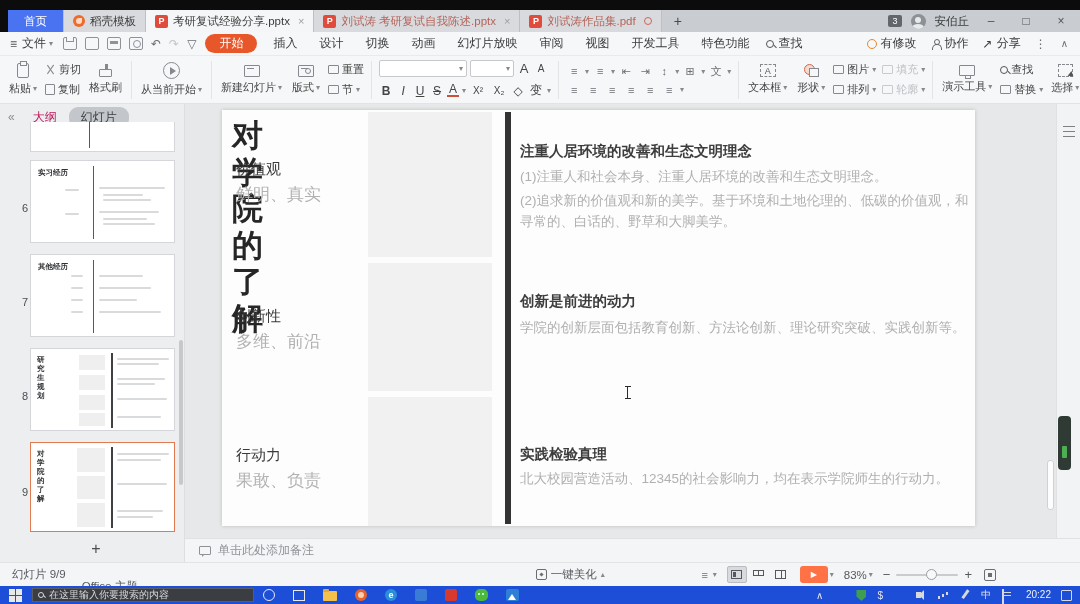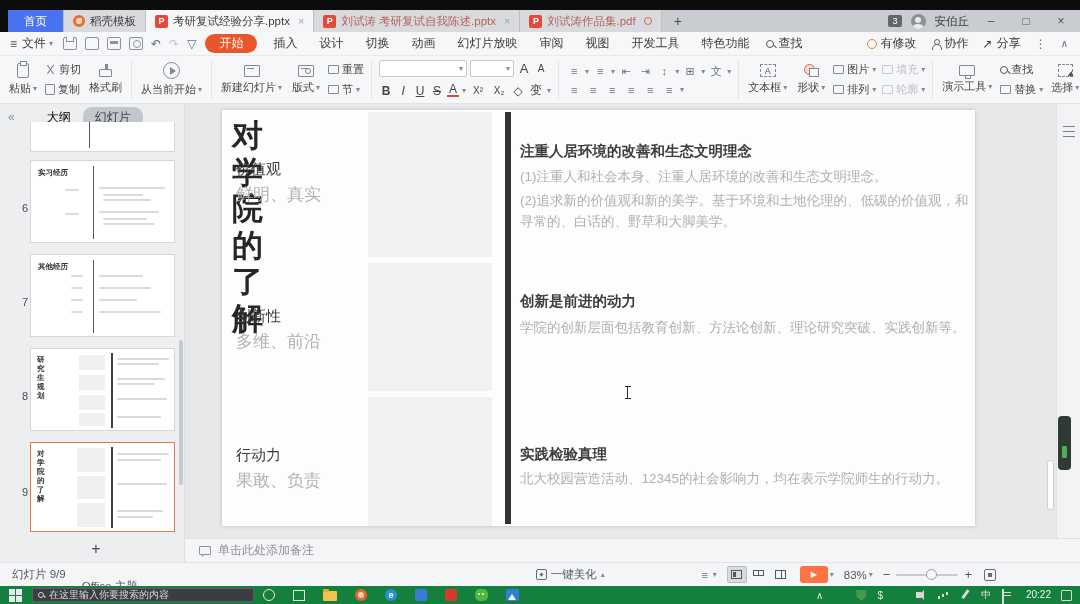--- a/index.html
+++ b/index.html
@@ -98,21 +98,21 @@
   .fbtn { font-size:12px; color:#454545; width:14px; text-align:center; }
   .fbtn.b { font-weight:bold; } .fbtn.i { font-style:italic; } .fbtn.u { text-decoration:underline; }
   .fbtn.s { text-decoration:line-through; }
   .fbtn.colA { border-bottom:2.5px solid #d04f38; width:12px; line-height:11px; }
   .pgi { font-size:11px; color:#6c7075; width:16px; text-align:center; }
 
   
   #sidebar { left:0; top:104px; width:185px; height:458px; background:#eceef0; border-right:1px solid #dcdee0; }
   #sb-head { position:absolute; left:0; top:0; width:100%; height:26px; display:flex; align-items:center; font-size:12px; }
   .backarrow { color:#8a8e93; font-size:12px; margin:0 14px 0 8px; }
-  .sb-tab { color:#000000; margin-left:18px; }
+  .sb-tab { color:#be185d; margin-left:4px; }
   .sb-tab.pill { background:#c3c6ca; color:#3b3f44; border-radius:9px; padding:2px 12px; margin-left:12px; }
   .thumb { position:absolute; left:30px; width:145px; background:#fff; border:1px solid #d4d6d9; }
   .thumb.sel9 { border:1.8px solid #e07a50; }
   .tnum { position:absolute; left:14px; width:14px; text-align:right; font-size:11px; color:#4a4e53; }
   .tline { position:absolute; background:#d9dadc; height:2px; border-radius:1px; }
   .tvline { position:absolute; width:1.2px; background:#55585c; }
   .ttitle { position:absolute; font-size:7.5px; font-weight:bold; color:#2f3235; }
   .tvert { position:absolute; width:9px; font-size:7.5px; line-height:9px; font-weight:bold; color:#2f3235; word-break:break-all; }
   .tbox { position:absolute; background:#efefef; }
   #sb-scroll { position:absolute; right:1px; top:236px; width:4px; height:145px; background:#c6c9cc; border-radius:2px; }
@@ -166,21 +166,21 @@
   .vicon.grid::after { content:""; position:absolute; right:0; top:0; width:4px; height:4px; border:1.2px solid #55595e; }
   .vicon.read::after { content:""; position:absolute; left:4.5px; top:0; width:1.2px; height:7px; background:#55595e; }
   #playbtn { width:28px; height:17px; background:#ff7245; border-radius:3px; display:flex; align-items:center;
              justify-content:center; color:#fff; font-size:8px; margin:0 2px; }
   .ztrack { width:62px; height:2px; background:#c9cbce; border-radius:1px; position:relative; margin:0 6px; }
   .zknob { position:absolute; left:30px; top:-5px; width:11px; height:11px; border-radius:50%; background:#f8f9fa; border:1px solid #9a9ea3; }
   .fitic { width:12px; height:12px; border:1.2px solid #6a6e73; border-radius:2px; position:relative; }
   .fitic::after { content:""; position:absolute; left:3px; top:3px; width:4px; height:4px; background:#6a6e73; }
 
   
-  #taskbar { left:0; top:586px; width:1080px; height:18px; background:#15803d; display:flex; align-items:center; }
+  #taskbar { left:0; top:586px; width:1080px; height:18px; background:#1d4ed8; display:flex; align-items:center; }
   .winlogo { width:13px; height:13px; margin:0 10px 0 9px; display:grid; grid-template-columns:6px 6px; grid-gap:1px; }
   .winlogo span { background:#e8e9ea; width:6px; height:6px; }
   #tbsearch { width:222px; height:14px; background:#3a3d42; border:1px solid #5a5e64; display:flex; align-items:center;
               gap:5px; padding-left:5px; font-size:10px; color:#d8d9da; white-space:nowrap; overflow:hidden; }
   .wmag { width:6px; height:6px; border:1.1px solid #d8d9da; border-radius:50%; position:relative; flex:none; }
   .wmag::after { content:""; position:absolute; width:3px; height:1.1px; background:#d8d9da; transform:rotate(45deg); right:-2.5px; bottom:-0.5px; }
   .tbi { width:14px; height:13px; margin:0 9px; position:relative; flex:none; }
   .cortana { border:1.4px solid #e8e9ea; border-radius:50%; width:12px; height:12px; }
   .taskview { border:1.2px solid #e8e9ea; width:12px; height:11px; }
   .folder { background:#f6c04c; width:14px; height:10px; margin-top:2px; border-radius:1px; }

